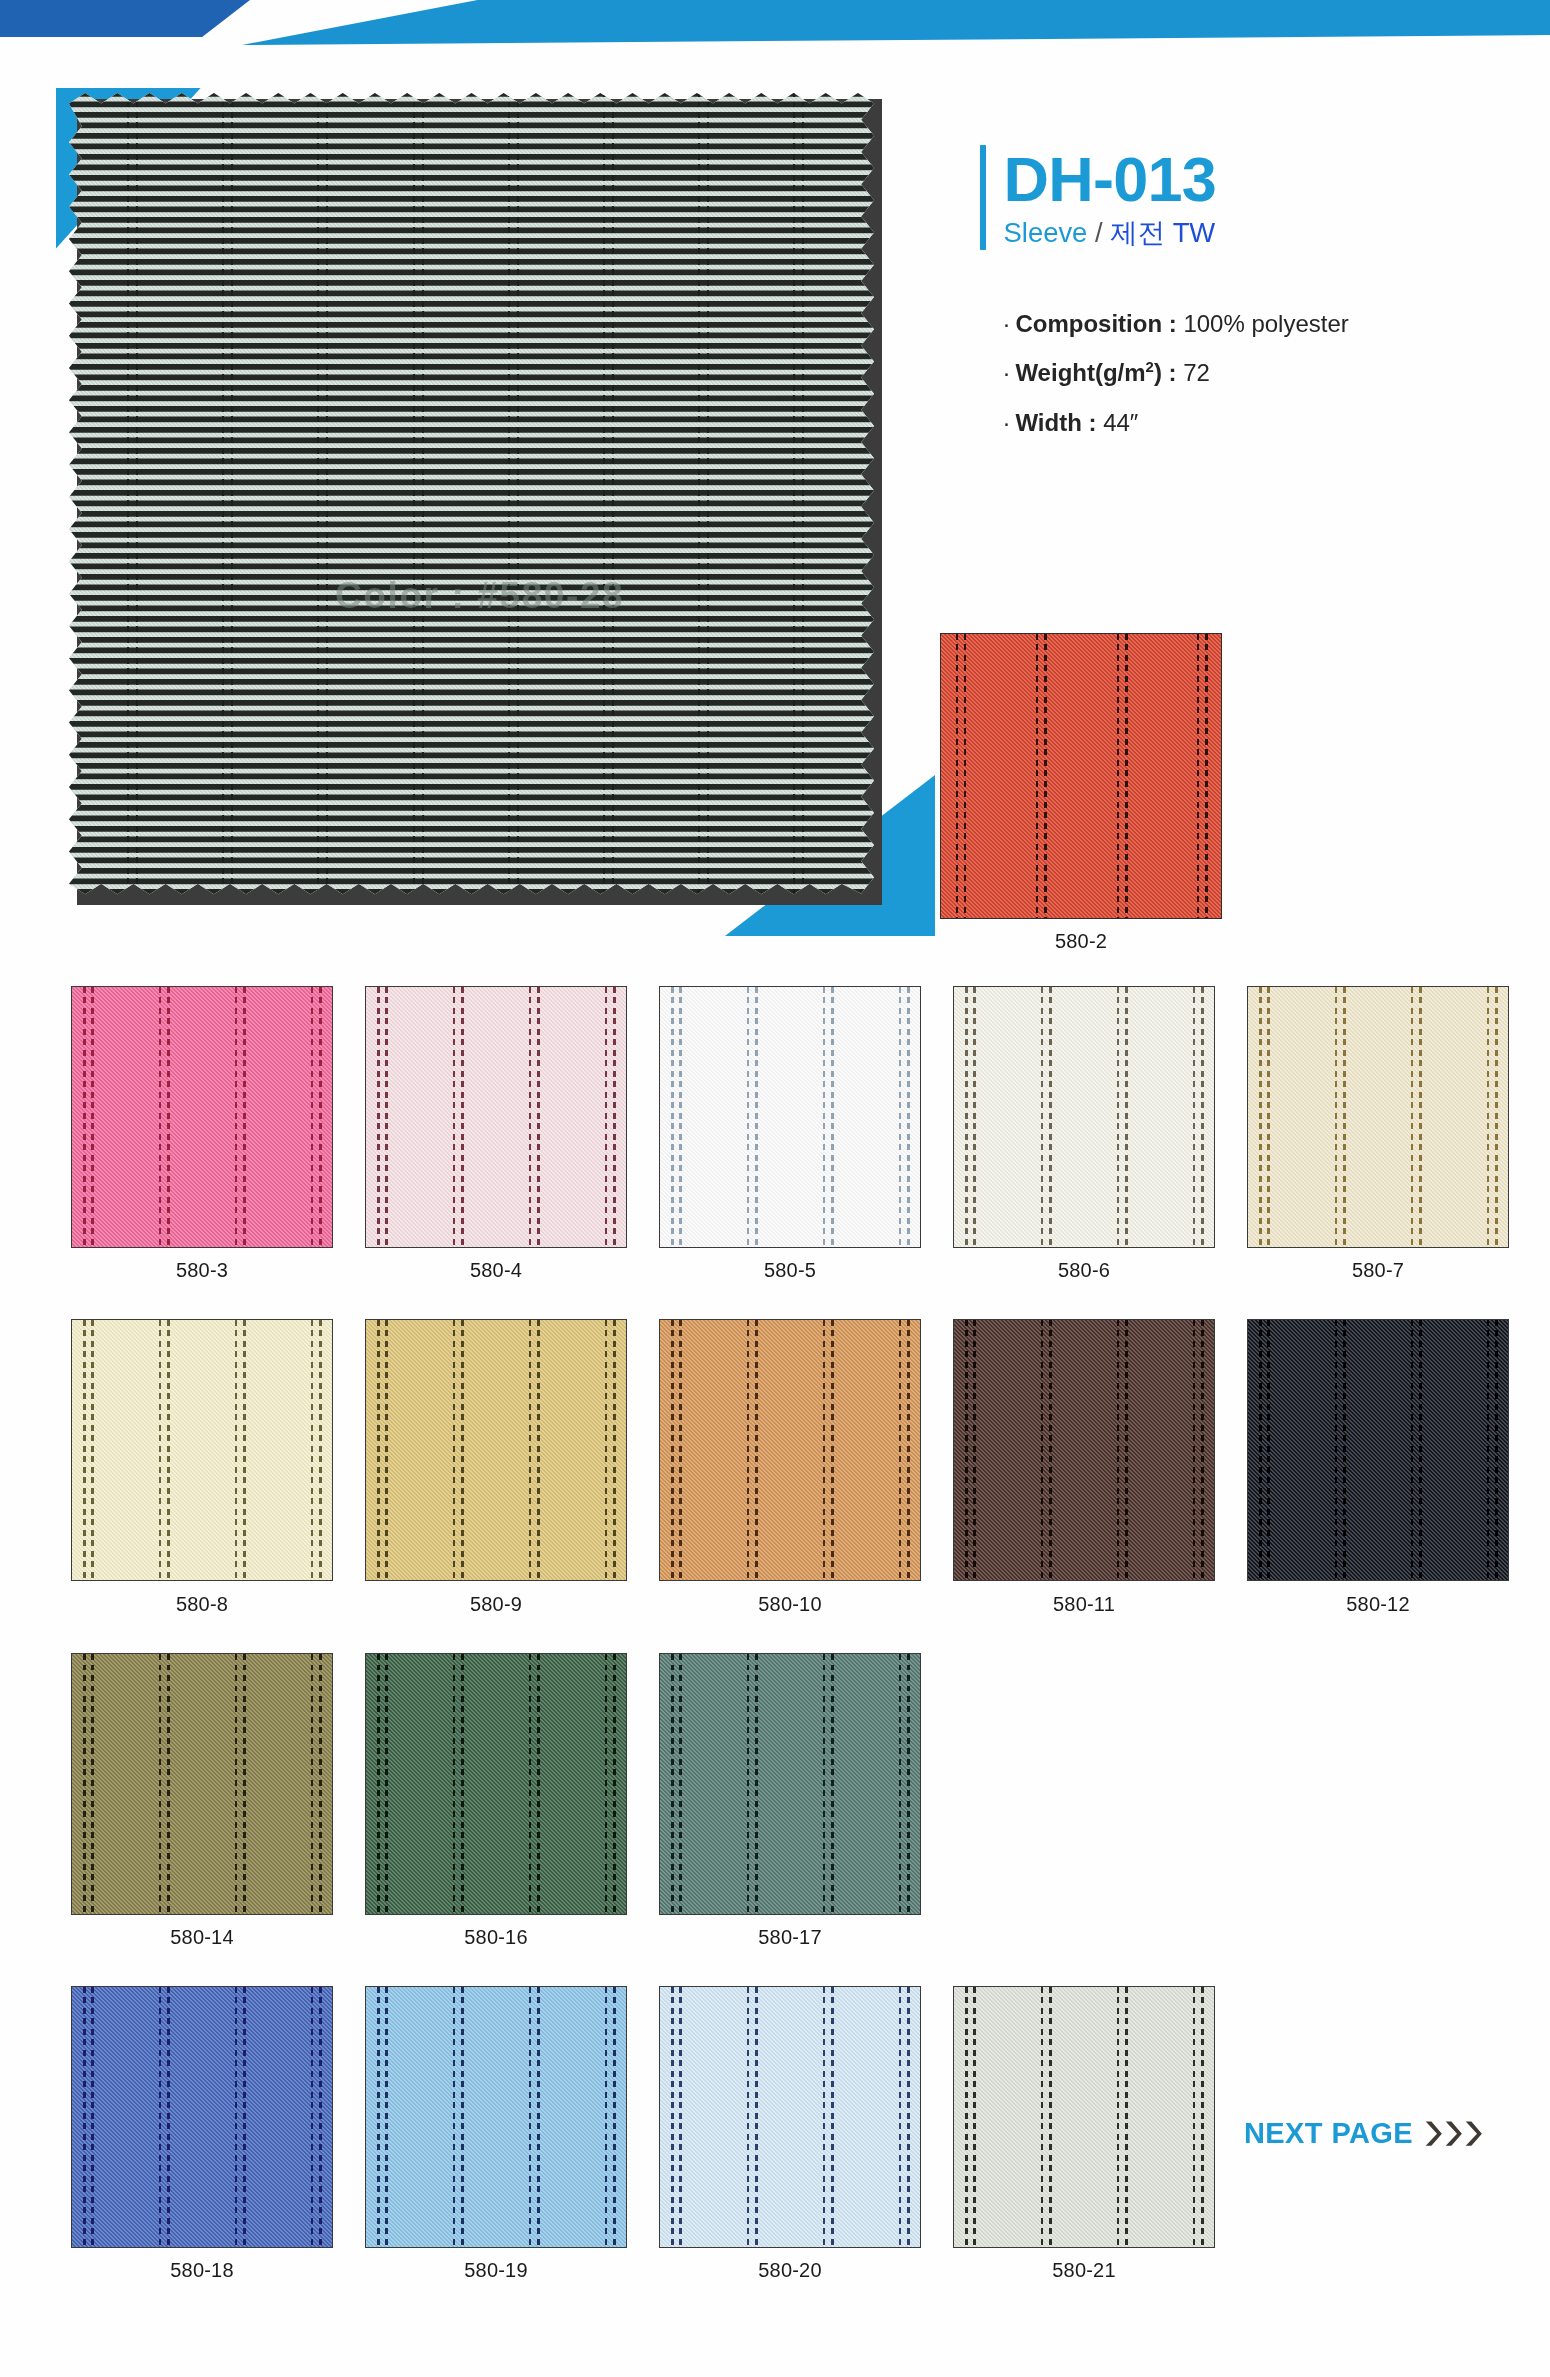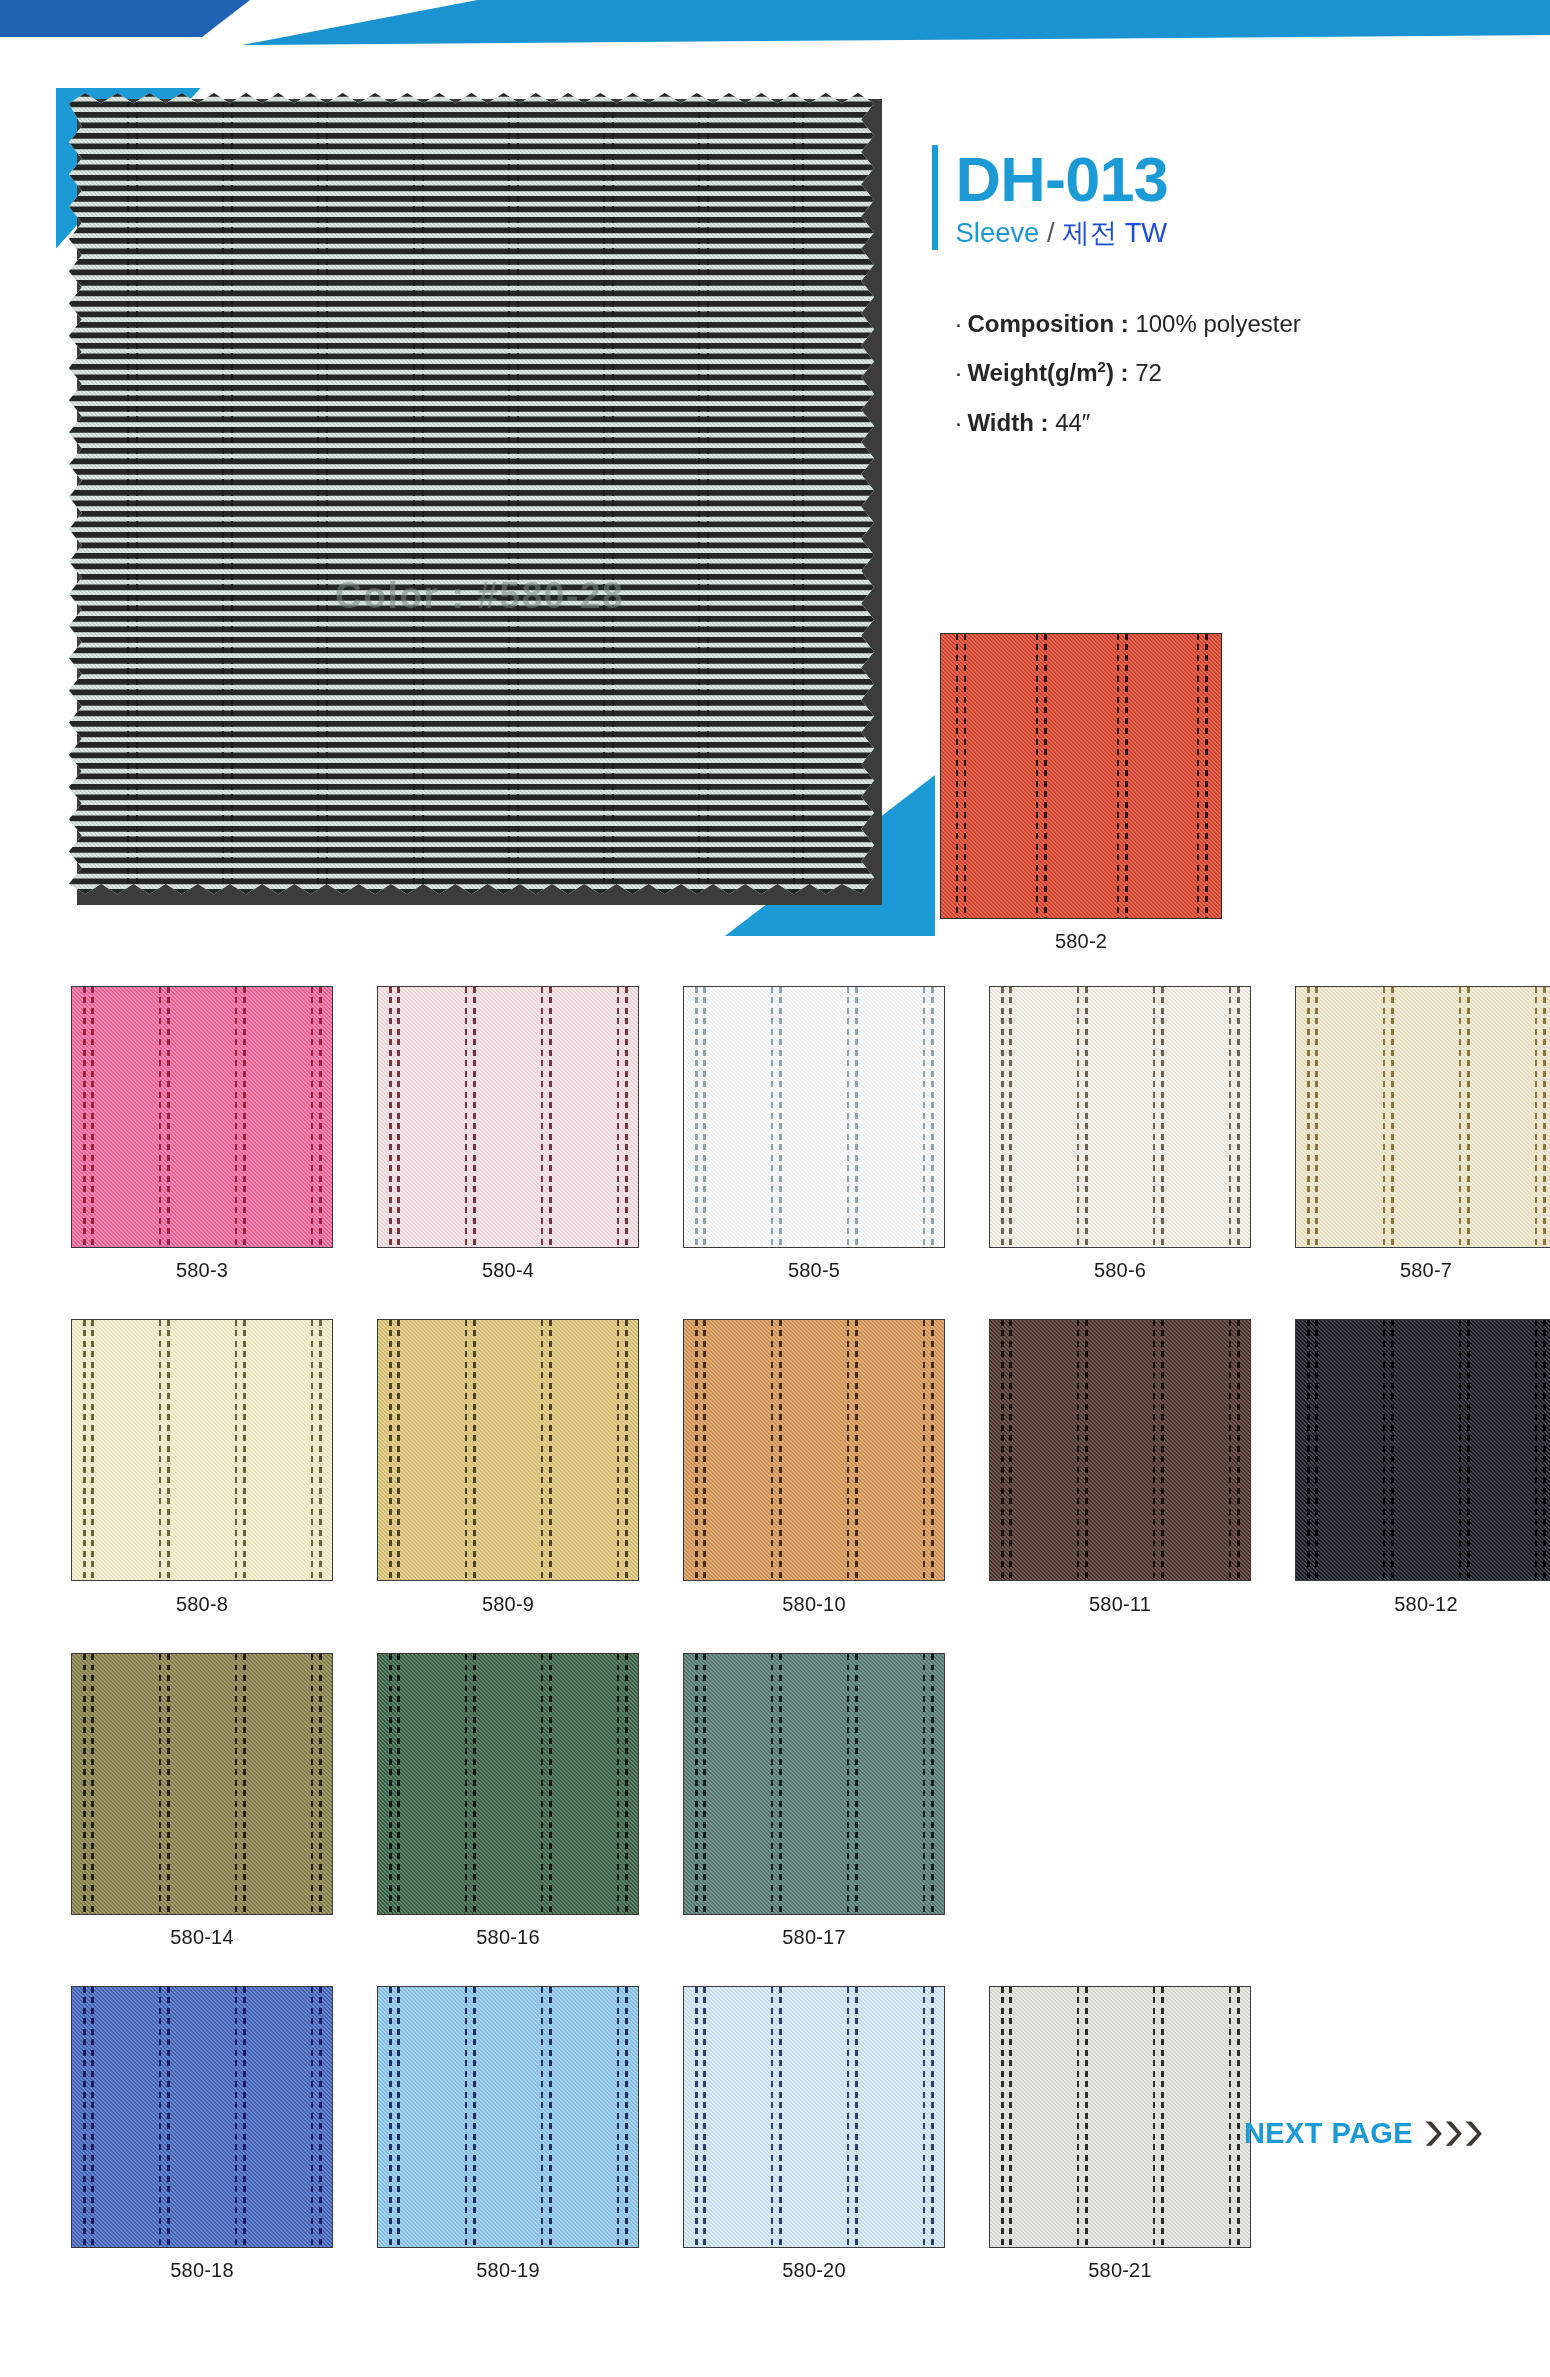--- a/index.html
+++ b/index.html
@@ -110,21 +110,21 @@
 
   .hero-watermark {
     position: absolute; left: 266px; top: 484px;
     font-size: 37px; font-weight: 600; letter-spacing: 1.6px;
     color: rgba(120,135,128,.55);
     white-space: nowrap;
     pointer-events: none;
   }
 
   
-  .info { position: absolute; left: 932px; top: 145px; width: 565px; }
+  .info { position: absolute; left: 980px; top: 145px; width: 565px; }
   .title-row { display: flex; align-items: stretch; gap: 18px; }
   .title-rule { width: 5.6px; background: #1b9ad6; border-radius: 0.8px; }
   .title-block { padding-top: 1.6px; }
   .title-main {
     font-size: 63px; font-weight: 700; color: #1b9ad6;
     letter-spacing: -0.8px; line-height: 1.02;
   }
   .subtitle { font-size: 27.4px; margin-top: 6.5px; line-height: 1.2; }
   .sub-en { color: #1b9ad6; font-weight: 400; }
   .sub-sep { color: #555; }
@@ -136,21 +136,21 @@
     white-space: nowrap;
   }
   .spec-bullet { color: #252525; margin-right: 4.8px; }
   .spec-key { font-weight: 700; }
   .spec-val { font-weight: 400; }
   .sup { font-size: 0.62em; vertical-align: super; }
 
   
   .pair-row { position: absolute; left: 940px; top: 633px; display: flex; gap: 26px; }
   .grid { position: absolute; left: 71px; top: 986px; width: 1452px; }
-  .grid-row { display: flex; gap: 44px; margin-bottom: 37px; }
+  .grid-row { display: flex; gap: 32px; margin-bottom: 37px; }
 
   .cell { width: 262px; }
   .swatch-wrap { position: relative; width: 262px; height: 262px; }
   .swatch {
     position: absolute; inset: 0;
     border: 0.8px solid #3a3a3a;
     background-size: 4px 4px, 100% 100%;
     background-image:
       repeating-linear-gradient(45deg, rgba(255,255,255,.22) 0 1.6px, rgba(0,0,0,.05) 1.6px 3.2px),
       linear-gradient(var(--c), var(--c));

